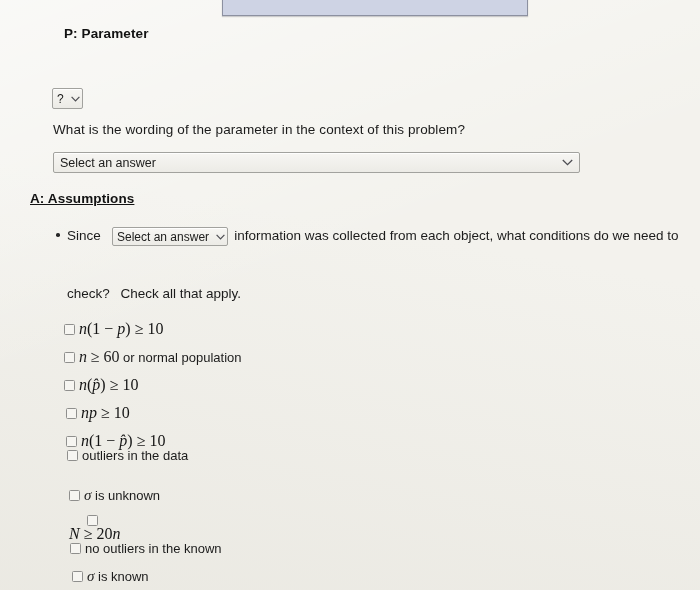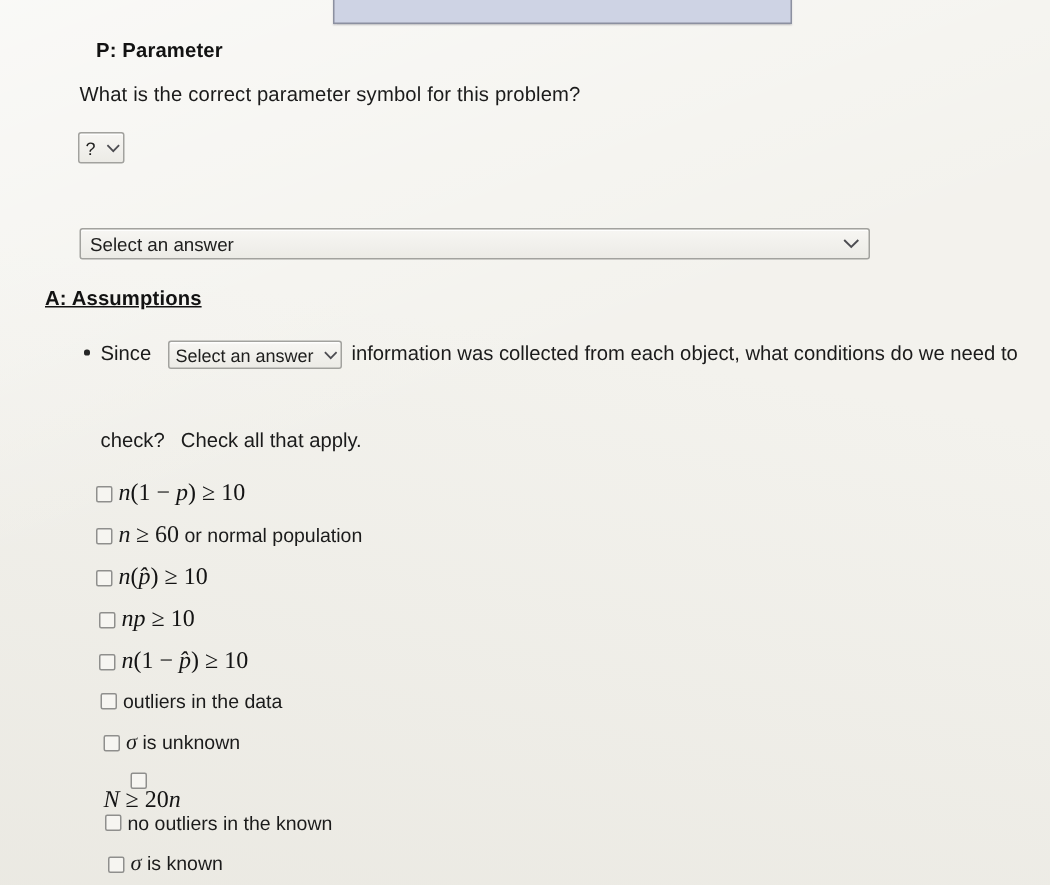--- a/index.html
+++ b/index.html
@@ -223,31 +223,31 @@
 <body>
 
 <div class="page">
 
   <div class="top-box">
     <span class="top-box-value">136</span>
   </div>
 
   <div class="section-head" id="head-parameter">P: Parameter</div>
 
-  <div class="prompt" id="prompt-symbol">What is the correct parameter symbol for this problem?</div>
 
   <div class="sel" id="select-symbol">
     <span class="sel-text">?</span>
     <span class="chev">
       <svg width="9" height="6" viewBox="0 0 9 6">
           <path d="M0.6 0.8 L4.5 4.8 L8.4 0.8" fill="none" stroke="#4d4d52" stroke-width="1.2"></path>
         </svg>
     </span>
   </div>
 
+  <div class="prompt" id="prompt-wording">What is the wording of the parameter in the context of this problem?</div>
 
   <div class="sel" id="select-wording">
     <span class="sel-text">Select an answer</span>
     <span class="chev">
       <svg width="11" height="7" viewBox="0 0 11 7">
           <path d="M0.8 1 L5.5 5.6 L10.2 1" fill="none" stroke="#4d4d52" stroke-width="1.3"></path>
         </svg>
     </span>
   </div>
 
@@ -295,21 +295,21 @@
     <label class="check-item" style="left:66px; top:95px;">
       <span class="cbox"></span>
       <span class="lbl-math"><i>np</i> ≥ 10</span>
     </label>
 
     <label class="check-item" style="left:66px; top:123px;">
       <span class="cbox"></span>
       <span class="lbl-math"><i>n</i>(1 − <i>p̂</i>) ≥ 10</span>
     </label>
 
-    <label class="check-item" style="left:67px; top:151px;">
+    <label class="check-item" style="left:67px; top:139px;">
       <span class="cbox"></span>
       <span class="lbl-text">outliers in the data</span>
     </label>
 
     <label class="check-item" style="left:69px; top:178px;">
       <span class="cbox"></span>
       <span class="lbl-mixed"><span class="sigma">σ</span> is unknown</span>
     </label>
 
     <label class="check-item" style="left:69px; top:205px;flex-direction:column;">

